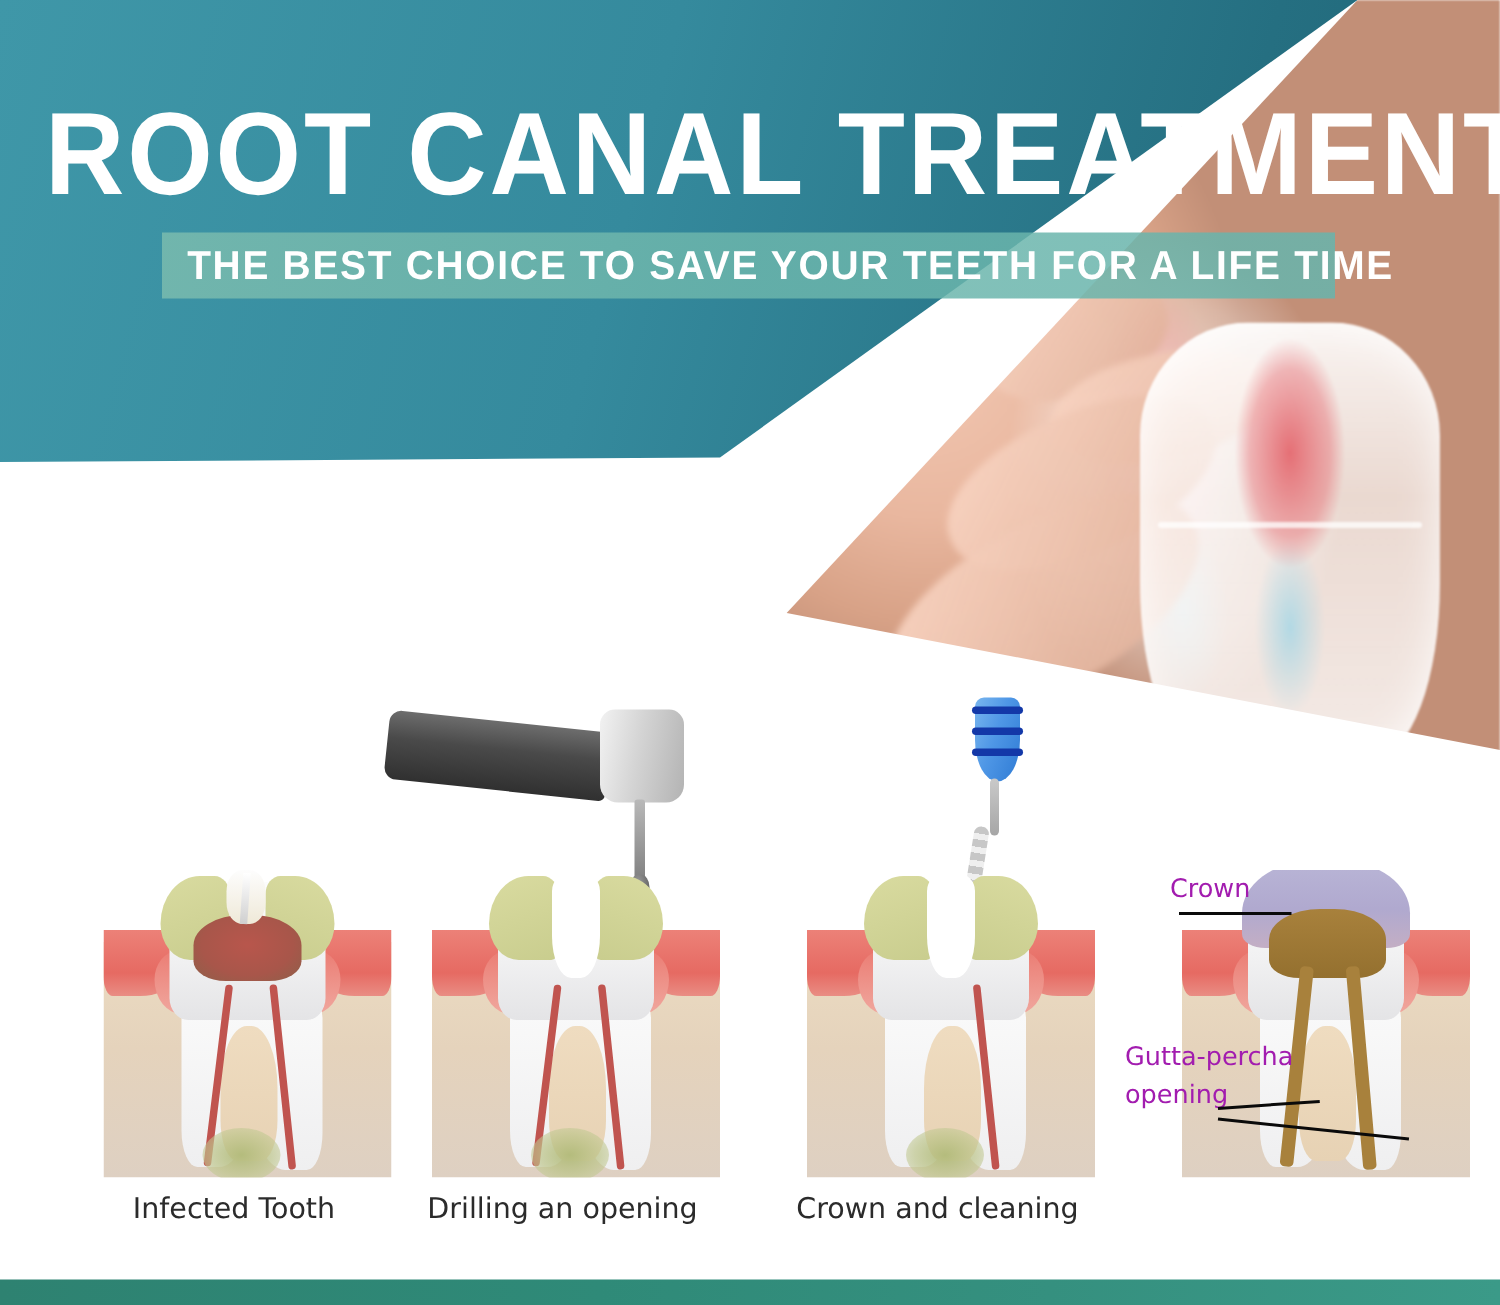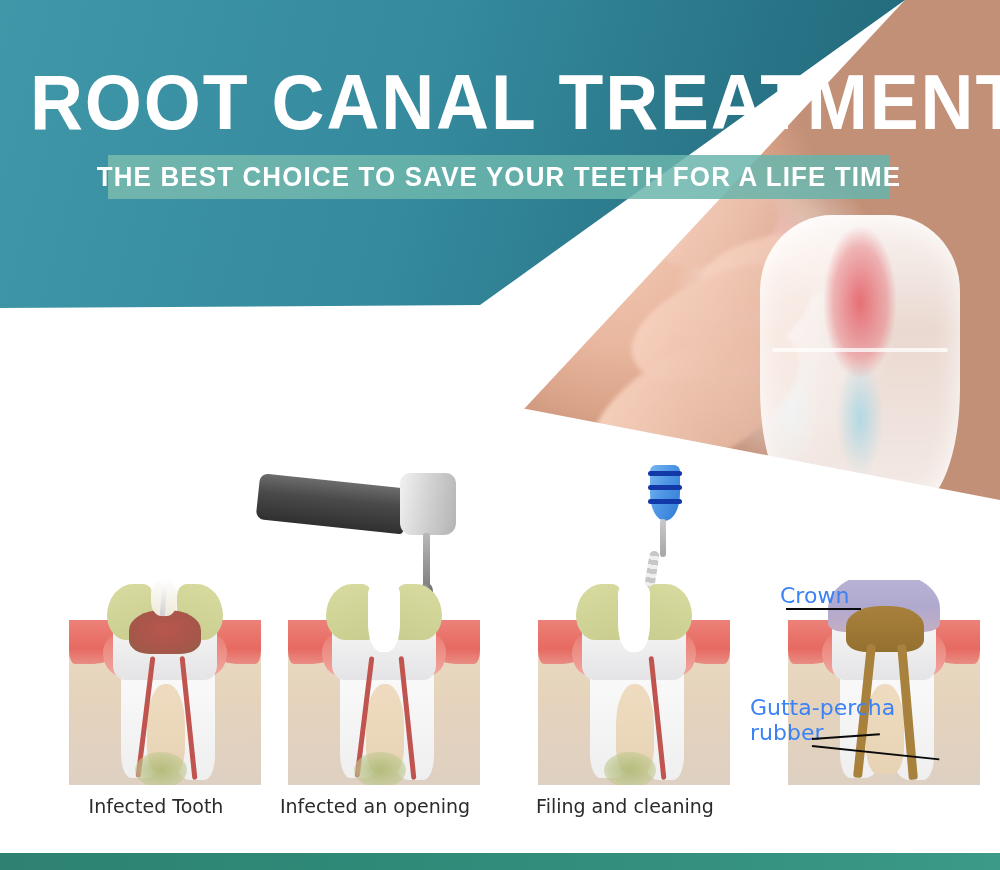--- a/index.html
+++ b/index.html
@@ -58,21 +58,21 @@
   .title {
     position:absolute; left:0; top:62px; width:1000px; text-align:center;
     font-family:"Liberation Sans Narrow","Liberation Sans", sans-serif;
     font-size:78px; line-height:80px; font-weight:700; color:#ffffff;
     letter-spacing:2px; transform:scaleX(.94); transform-origin:center;
     white-space:nowrap;
   }
   .subtitle-bar {
     position:absolute; left:108px; top:155px; width:782px; height:44px;
     background:linear-gradient(90deg, rgba(126,190,175,.80) 0%, rgba(108,182,172,.84) 50%, rgba(104,180,172,.86) 100%);
-    display:flex; align-items:center; justify-content:center;
+    display:flex; align-items:center; justify-content:flex-start;
   }
   .subtitle {
     font-family:"Liberation Sans Narrow","Liberation Sans", sans-serif;
     font-size:27px; font-weight:700; color:#ffffff; letter-spacing:1.2px;
     transform:scaleX(.96); white-space:nowrap;
   }
 
   
   .panels { position:absolute; left:0; top:455px; width:1000px; height:380px; }
   .panel { position:absolute; width:250px; height:380px; }
@@ -172,21 +172,21 @@
     position:absolute; left:160px; top:64px; width:6px; height:38px;
     background:linear-gradient(180deg,#c9c9c9,#a6a6a6); border-radius:3px;
   }
   .file-beads{
     position:absolute; left:150px; top:96px; width:10px; height:160px;
     background:repeating-linear-gradient(180deg,#c7c7c7 0px,#c7c7c7 5px,#efefef 5px,#efefef 9px);
     border-radius:5px; transform:rotate(9deg); transform-origin:top center;
   }
 
   
-  .lbl{ position:absolute; font-family:"DejaVu Sans", sans-serif; font-size:22px; color:#3b82f6; white-space:nowrap; }
+  .lbl{ position:absolute; font-family:"DejaVu Sans", sans-serif; font-size:17px; color:#a21caf; white-space:nowrap; }
   .ldr{ position:absolute; background:#0a0a0a; height:2px; }
 
   .bottom-strip{
     position:absolute; left:0; top:853px; width:1000px; height:17px;
     background:linear-gradient(90deg,#2e8271 0%,#2f8a78 40%,#35907f 70%,#3b9a88 100%);
   }
 </style>
 </head>
 <body>
 
@@ -249,21 +249,21 @@
         <div class="root-r"></div>
         <div class="root-mid"></div>
         <div class="crown-body"></div>
         <div class="enamel-l"></div>
         <div class="enamel-r"></div>
         <div class="open-gap"></div>
         <div class="canal cl"></div>
         <div class="canal cr"></div>
         <div class="abscess"></div>
       </div>
-      <div class="caption">Infected an opening</div>
+      <div class="caption">Drilling an opening</div>
     </div>
 
     <div class="panel p3">
       <div class="instr-area">
         <div class="file-handle">
           <span class="r1"></span>
           <span class="r2"></span>
           <span class="r3"></span>
         </div>
         <div class="file-shaft"></div>
@@ -276,21 +276,21 @@
         <div class="root-l"></div>
         <div class="root-r"></div>
         <div class="root-mid"></div>
         <div class="crown-body"></div>
         <div class="enamel-l"></div>
         <div class="enamel-r"></div>
         <div class="open-gap"></div>
         <div class="canal cr"></div>
         <div class="abscess"></div>
       </div>
-      <div class="caption">Filing and cleaning</div>
+      <div class="caption">Crown and cleaning</div>
     </div>
 
     <div class="panel p4">
       <div class="instr-area"></div>
       <div class="tooth-box">
         <div class="bone"></div>
         <div class="gum-l"></div>
         <div class="gum-r"></div>
         <div class="root-l"></div>
         <div class="root-r"></div>
@@ -299,21 +299,21 @@
         <div class="crown-cap"></div>
         <div class="gp-top"></div>
         <div class="gp-fill gl"></div>
         <div class="gp-fill gr"></div>
       </div>
 
       <div class="lbl" style="left:30px; top:128px; position:absolute;">Crown</div>
       <div class="ldr" style="left:36px; top:153px; width:75px;"></div>
 
       <div class="lbl" style="left:0px; top:240px; position:absolute;">Gutta-percha</div>
-      <div class="lbl" style="left:0px; top:265px; position:absolute;">rubber</div>
+      <div class="lbl" style="left:0px; top:265px; position:absolute;">opening</div>
       <div class="ldr" style="left:62px; top:283px; width:68px; transform:rotate(-4deg); transform-origin:left center;"></div>
       <div class="ldr" style="left:62px; top:290px; width:128px; transform:rotate(6deg); transform-origin:left center;"></div>
 
     </div>
 
   </div>
 
   <div class="bottom-strip"></div>
 </div>
 

